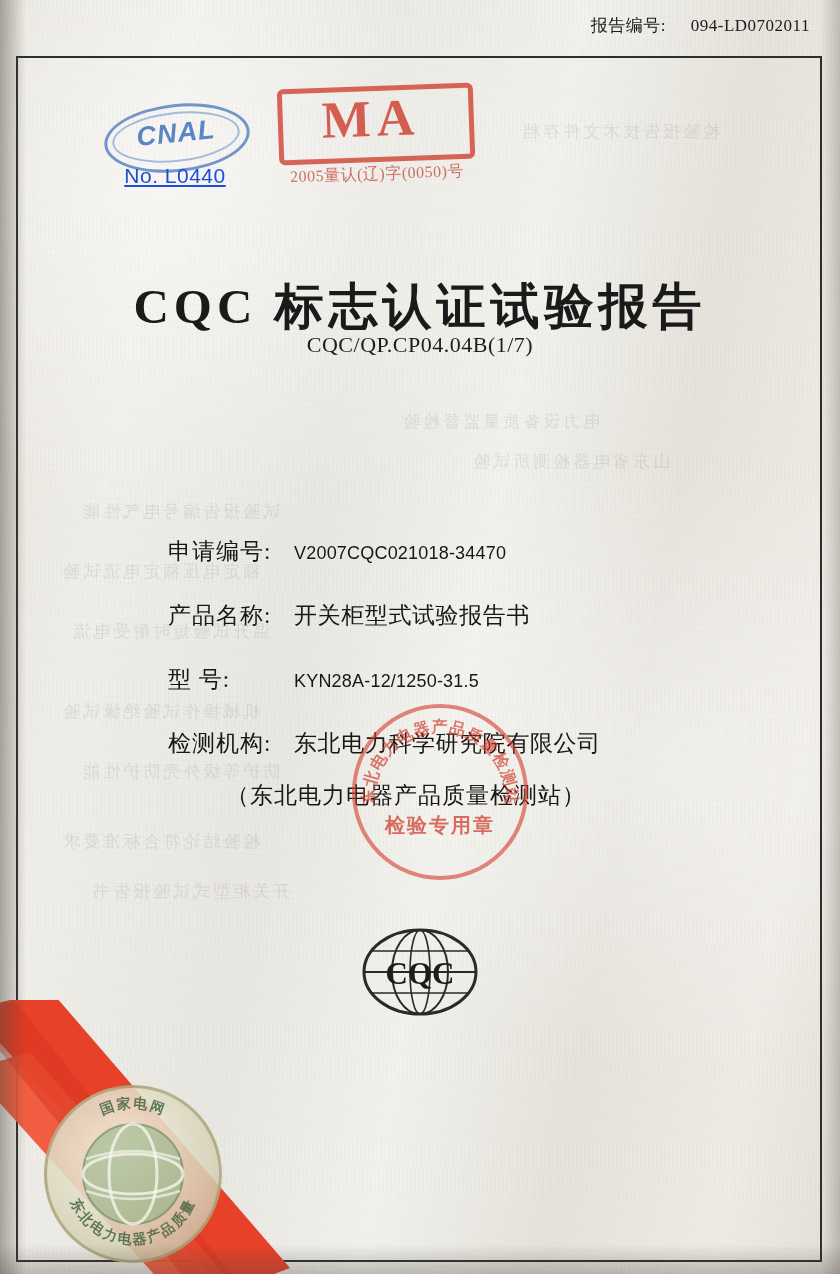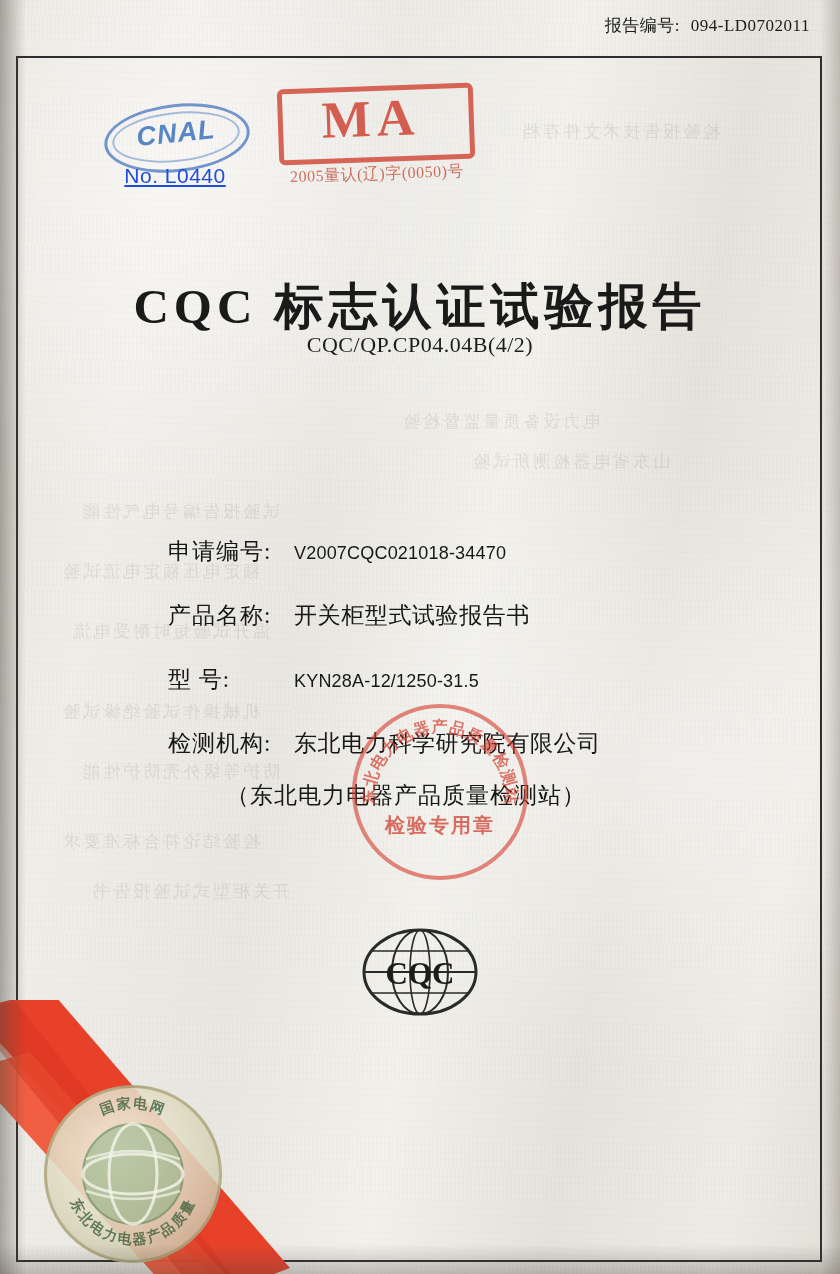--- a/index.html
+++ b/index.html
@@ -52,21 +52,21 @@
   .report-no {
     position: absolute;
     top: 14px;
     right: 30px;
     font-size: 17px;
     color: #1b1b1b;
     letter-spacing: .5px;
     white-space: nowrap;
   }
   .report-no .label { font-family: Liberation Serif, serif; }
-  .report-no .value { margin-left: 6px; text-align: right; }
+  .report-no .value { margin-left: 20px; text-align: right; }
 
   
   .frame {
     position: absolute;
     left: 16px;
     top: 56px;
     right: 18px;
     bottom: 12px;
     border: 2px solid #2e2e2e;
   }
@@ -363,21 +363,21 @@
     <div class="cnal-no">No. L0440</div>
   </div>
 
   <div class="cma">
     <div class="cma-box"></div>
     <div class="cma-text">MA</div>
     <div class="cma-sub">2005量认(辽)字(0050)号</div>
   </div>
 
   <div class="title">CQC 标志认证试验报告</div>
-  <div class="subtitle">CQC/QP.CP04.04B(4/2)</div>
+  <div class="subtitle">CQC/QP.CP04.04B(1/7)</div>
 
   <div class="fields">
     <div class="field-row">
       <div class="field-label">申请编号:</div>
       <div class="field-value latin">V2007CQC021018-34470</div>
     </div>
     <div class="field-row">
       <div class="field-label">产品名称:</div>
       <div class="field-value">开关柜型式试验报告书</div>
     </div>

